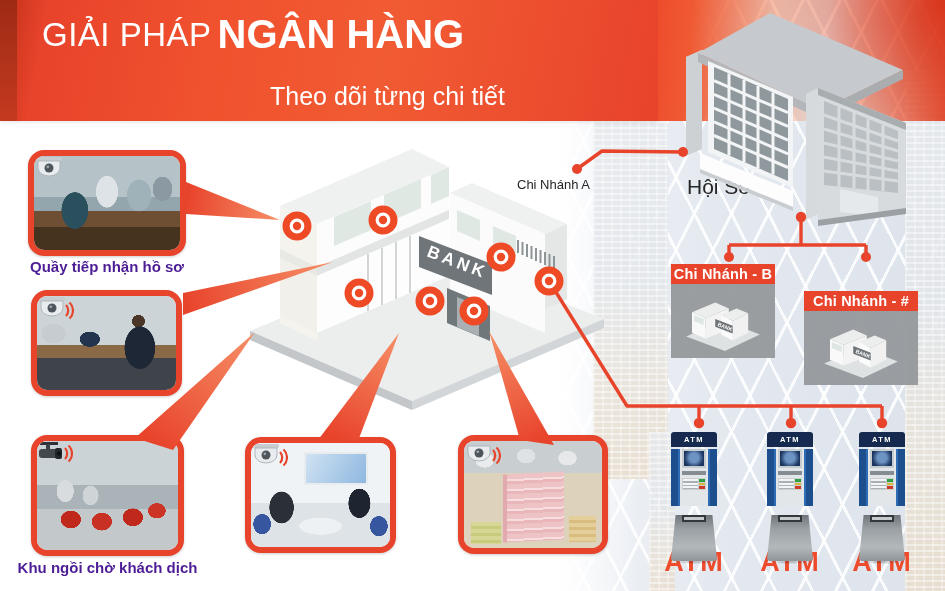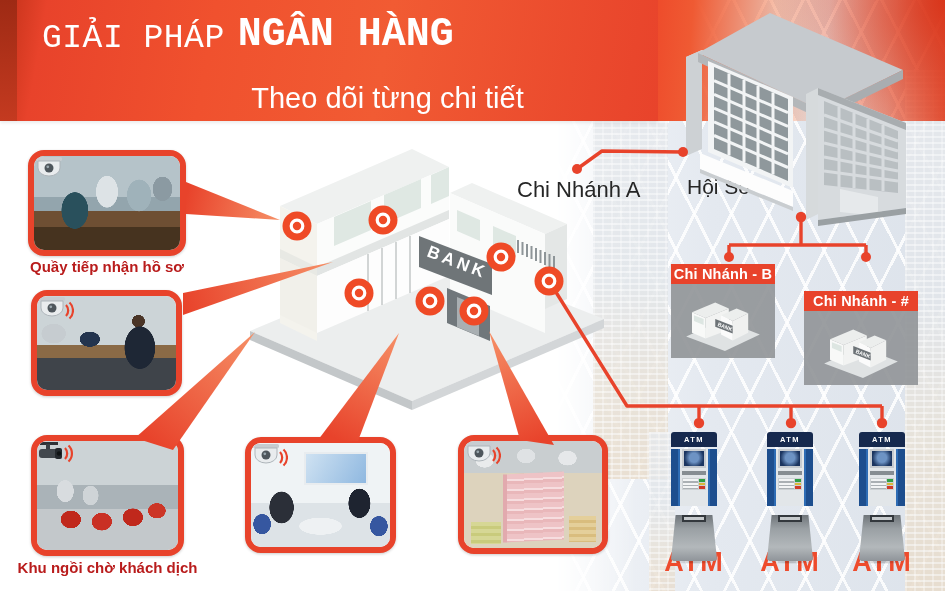--- a/index.html
+++ b/index.html
@@ -23,35 +23,35 @@
   .tower-mid{left:593px;top:121px;width:75px;height:358px;opacity:.85;}
   .tower-right{left:905px;top:70px;width:40px;height:521px;opacity:.9;}
   .tower-atm-left{left:649px;top:432px;width:26px;height:159px;opacity:.8;}
 
   
   .banner{position:absolute;left:0;top:0;width:658px;height:121px;
     background:linear-gradient(100deg,#c03018 0%,#e8432b 7%,#f0512e 32%,#f15b33 58%,#e8432b 100%);
     box-shadow:0 2px 3px rgba(0,0,0,.08);}
   .banner:before{content:"";position:absolute;left:0;top:0;width:17px;height:121px;
     background:linear-gradient(180deg,#9e2a14,#c43a20);}
-  .banner-title{position:absolute;left:42px;top:12px;display:flex;align-items:flex-end;
-    gap:13px;color:#fff;white-space:nowrap;font-family:Liberation Mono, monospace;}
+  .banner-title{position:absolute;left:42px;top:12px;display:flex;align-items:center;
+    gap:6px;color:#fff;white-space:nowrap;}
   .title-light{font-size:33px;font-weight:400;letter-spacing:.5px;}
   .title-bold{font-size:40px;font-weight:700;}
   .banner-sub{position:absolute;left:0;top:82px;width:658px;padding-left:117px;text-align:center;
-    color:#fff;font-size:29px;}
+    color:#fff;font-size:25px;}
   .corner-grad{position:absolute;left:658px;top:0;width:287px;height:121px;
     background:
       radial-gradient(circle at 100% 0%, rgba(215,45,18,.85), rgba(215,45,18,0) 55%),
       linear-gradient(95deg,#ee4c2b 0%,#ef5a33 12%,rgba(243,132,88,.5) 40%,
         rgba(246,160,120,.25) 58%,rgba(240,100,60,.5) 80%,rgba(227,64,31,.85) 100%);}
 
   
   .lbl{position:absolute;color:#262626;white-space:nowrap;}
-  .lbl-branch-a{left:517px;top:177px;font-size:22px;}
+  .lbl-branch-a{left:517px;top:177px;font-size:13px;}
   .lbl-hq{left:687px;top:175px;font-size:21px;}
 
   
   .photo{position:absolute;border:6px solid #e8432b;border-radius:16px;overflow:hidden;
     background:#fff;box-shadow:0 1px 3px rgba(0,0,0,.2);}
   .scene{position:absolute;left:0;top:0;right:0;bottom:0;}
   .s1{background:
     radial-gradient(ellipse 22px 30px at 28% 58%, #29505c 60%, rgba(0,0,0,0) 62%),
     radial-gradient(ellipse 18px 26px at 50% 38%, #dde3e6 60%, rgba(0,0,0,0) 62%),
     radial-gradient(ellipse 20px 26px at 72% 42%, #9fb2ba 60%, rgba(0,0,0,0) 62%),
@@ -86,21 +86,21 @@
     radial-gradient(ellipse 15px 12px at 75% 16%, #e6e8ea 60%, rgba(0,0,0,0) 62%),
     linear-gradient(180deg,#c9ced0 0 30%,#ddd3bd 30% 100%);}
   .money{position:absolute;left:28%;top:30%;width:44%;height:64%;transform:skewY(-3deg);
     background:repeating-linear-gradient(180deg,#eec3c6 0 5px,#f6dddf 5px 7px,#e9b7ba 7px 10px);
     border-left:4px solid #e2aaae;}
   .money2{position:absolute;left:5%;bottom:4%;width:22%;height:20%;
     background:repeating-linear-gradient(180deg,#d6d795 0 4px,#c9cb7c 4px 7px);}
   .money3{position:absolute;right:4%;bottom:6%;width:20%;height:24%;
     background:repeating-linear-gradient(180deg,#e4cf9a 0 4px,#d9bd7e 4px 7px);}
   .cam{position:absolute;top:1px;left:1px;z-index:2;}
-  .caption{position:absolute;text-align:center;font-size:15px;font-weight:600;color:#b91c1c;
+  .caption{position:absolute;text-align:center;font-size:15px;font-weight:600;color:#4c1d95;
     white-space:nowrap;}
 
   
   .card{position:absolute;top:264px;width:104px;}
   .card-header{height:20px;background:#e8432b;color:#fff;font-size:14.5px;font-weight:700;
     display:flex;align-items:center;justify-content:center;letter-spacing:.2px;white-space:nowrap;}
   .card-body{height:74px;background:rgba(147,150,153,.92);display:flex;align-items:center;
     justify-content:center;}
 
   

